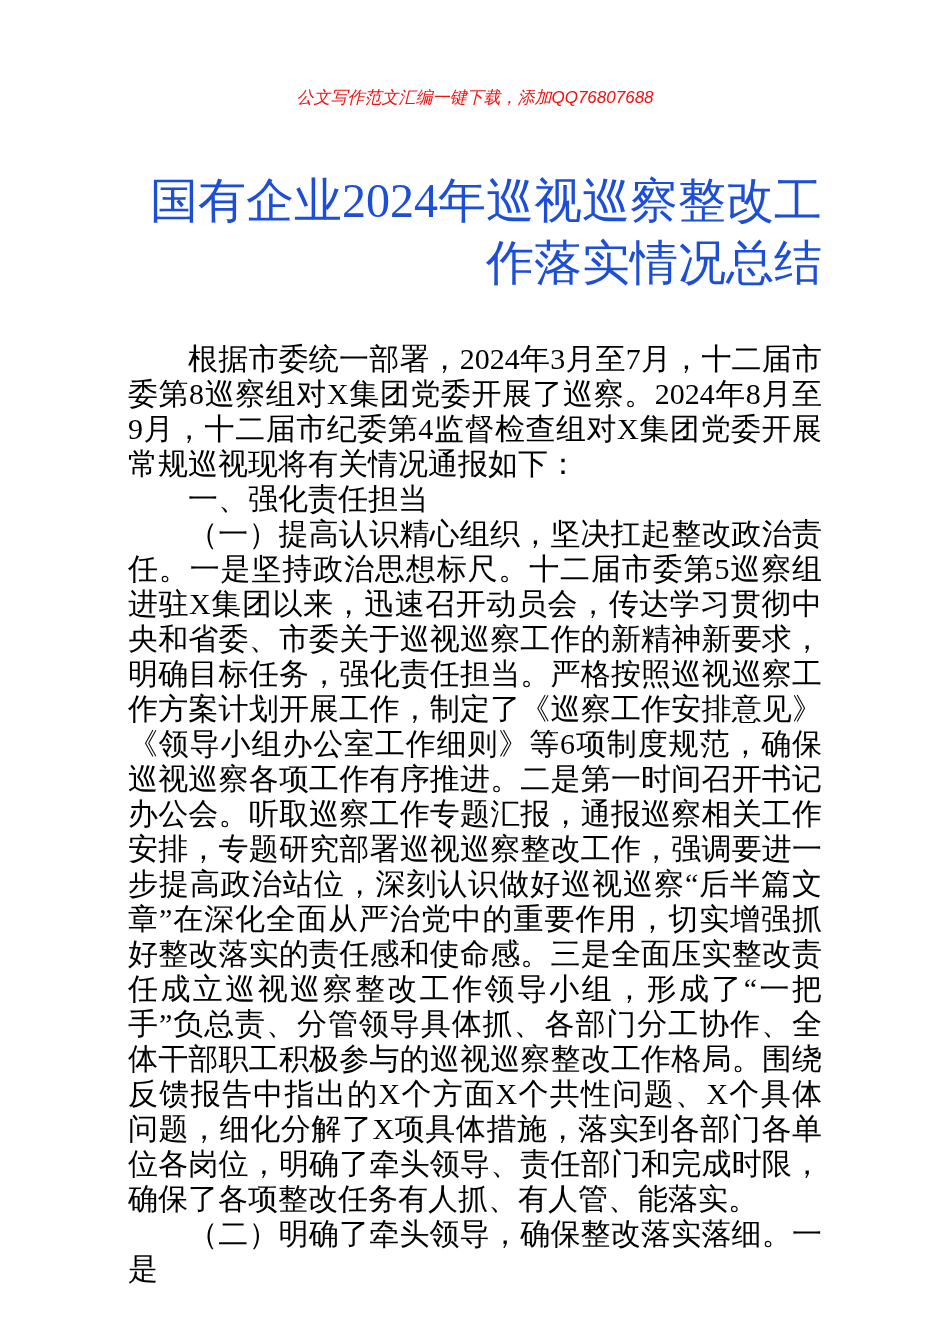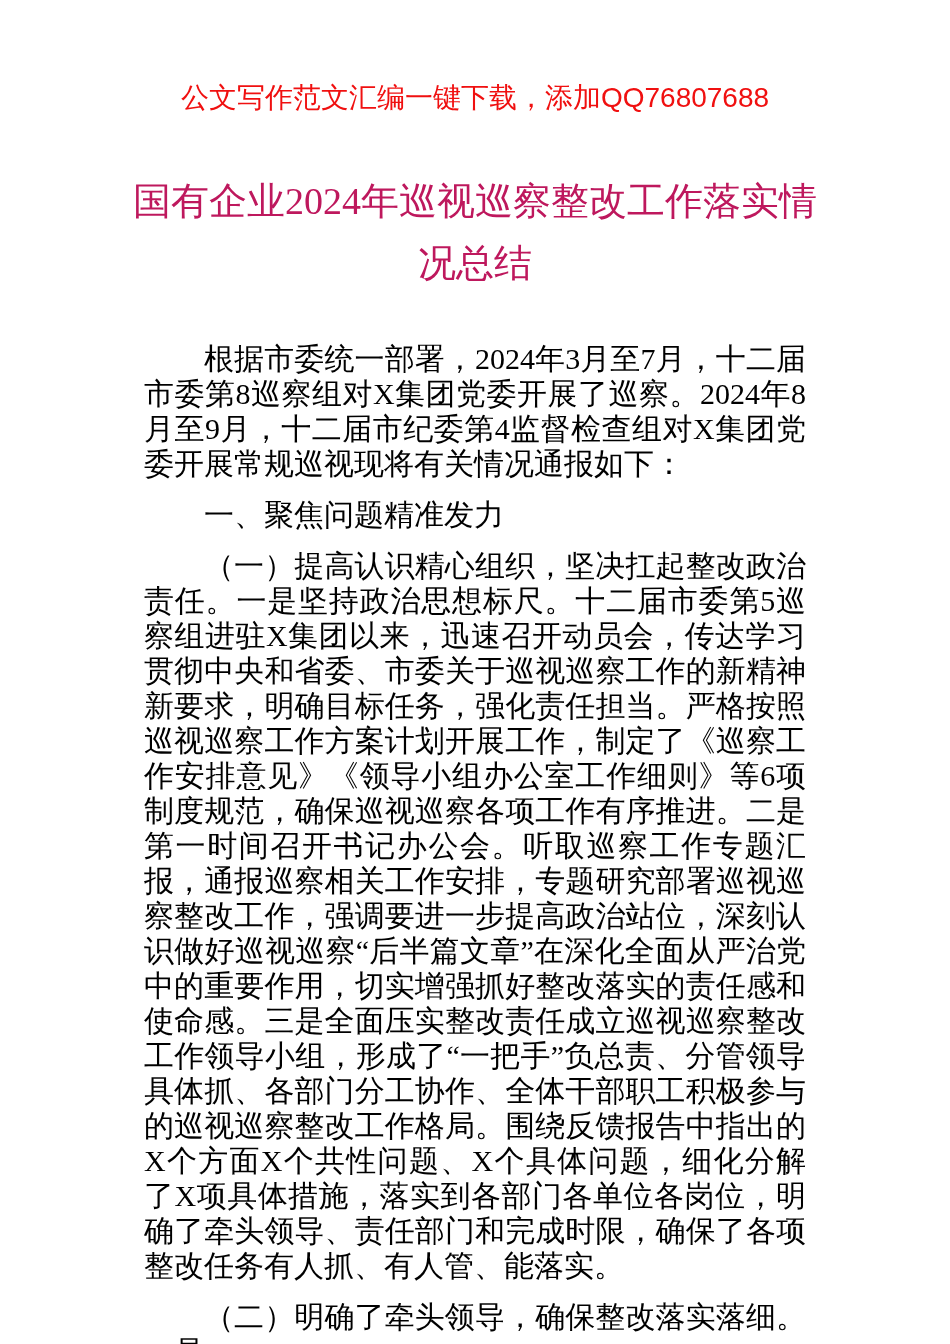--- a/index.html
+++ b/index.html
@@ -13,56 +13,57 @@
     height: 1344px;
     margin: 0 auto;
     background: #ffffff;
     overflow: hidden;
     color: #000000;
     font-family: "Liberation Serif", serif;
   }
   .promo {
     margin: 84px 0 0 0;
     text-align: center;
-    font-size: 28px;
+    font-size: 17px;
     line-height: 28px;
     font-family: "Liberation Sans", sans-serif;
     color: #f01010;
+    font-style: italic;
   }
   .doc-title {
     margin: 58px 128px 0 128px;
-    font-size: 38px;
+    font-size: 48px;
     line-height: 62px;
     font-weight: normal;
-    text-align: center;
-    color: #be185d;
+    text-align: right;
+    color: #1d4ed8;
   }
   .doc-body {
     margin: 47px 128px 0 128px;
     font-size: 30px;
     line-height: 35px;
     text-align: justify;
   }
   .doc-body p {
-    margin: 16px;
+    margin: 0;
     padding: 0;
     text-indent: 2em;
     word-break: break-all;
     font-family: Liberation Serif, serif;
   }
 </style>
 </head>
 <body>
 
 <div class="page">
 
   <div class="promo" style="color: rgb(240, 16, 16);">公文写作范文汇编一键下载，添加QQ76807688</div>
 
   <h1 class="doc-title">国有企业2024年巡视巡察整改工作落实情况总结</h1>
 
   <div class="doc-body">
     <p>根据市委统一部署，2024年3月至7月，十二届市委第8巡察组对X集团党委开展了巡察。2024年8月至9月，十二届市纪委第4监督检查组对X集团党委开展常规巡视现将有关情况通报如下：</p>
-    <p>一、聚焦问题精准发力</p>
+    <p>一、强化责任担当</p>
     <p>（一）提高认识精心组织，坚决扛起整改政治责任。一是坚持政治思想标尺。十二届市委第5巡察组进驻X集团以来，迅速召开动员会，传达学习贯彻中央和省委、市委关于巡视巡察工作的新精神新要求，明确目标任务，强化责任担当。严格按照巡视巡察工作方案计划开展工作，制定了《巡察工作安排意见》《领导小组办公室工作细则》等6项制度规范，确保巡视巡察各项工作有序推进。二是第一时间召开书记办公会。听取巡察工作专题汇报，通报巡察相关工作安排，专题研究部署巡视巡察整改工作，强调要进一步提高政治站位，深刻认识做好巡视巡察“后半篇文章”在深化全面从严治党中的重要作用，切实增强抓好整改落实的责任感和使命感。三是全面压实整改责任成立巡视巡察整改工作领导小组，形成了“一把手”负总责、分管领导具体抓、各部门分工协作、全体干部职工积极参与的巡视巡察整改工作格局。围绕反馈报告中指出的X个方面X个共性问题、X个具体问题，细化分解了X项具体措施，落实到各部门各单位各岗位，明确了牵头领导、责任部门和完成时限，确保了各项整改任务有人抓、有人管、能落实。</p>
     <p>（二）明确了牵头领导，确保整改落实落细。一是</p>
   </div>
 
 </div>
 
 </body></html>

